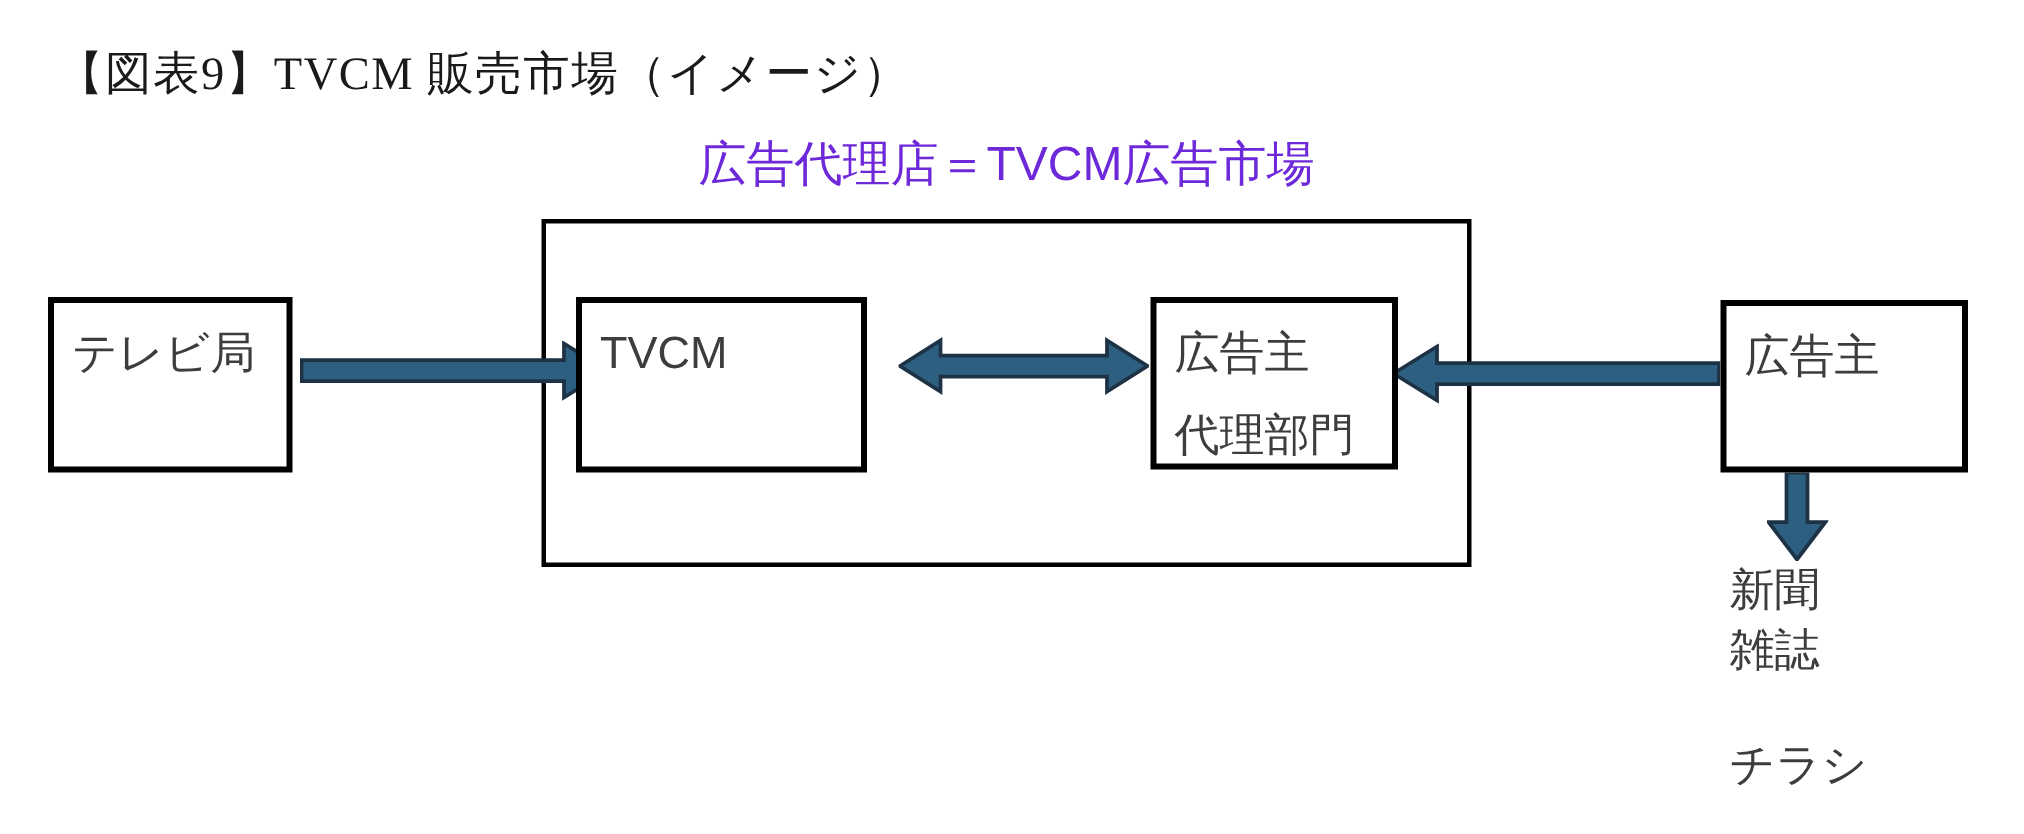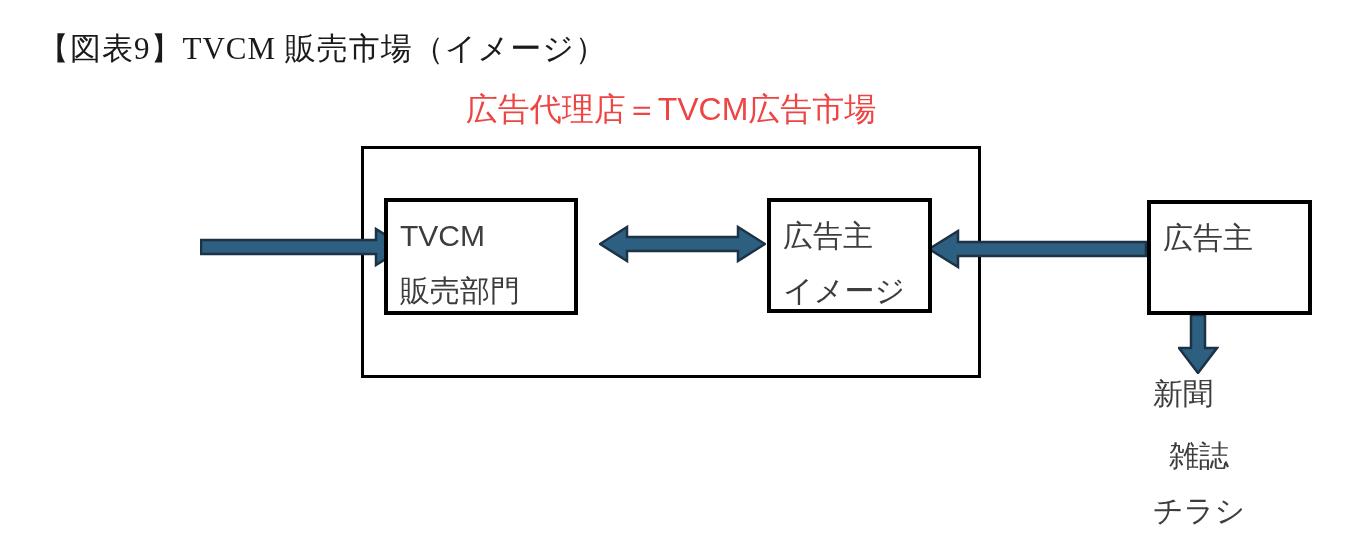--- a/index.html
+++ b/index.html
@@ -21,21 +21,21 @@
     white-space: nowrap;
     letter-spacing: 1px;
   }
   .market-label {
     position: absolute;
     left: 361px;
     top: 88px;
     width: 620px;
     text-align: center;
     font-size: 32px;
-    color: #ef4444;
+    color: #6d28d9;
     white-space: nowrap;
   }
   .group-box {
     position: absolute;
     left: 361px;
     top: 146px;
     width: 620px;
     height: 232px;
     border: 3px solid var(--box-border, #000);
     box-sizing: border-box;
@@ -67,43 +67,45 @@
   .media-item {
     position: absolute;
     left: 1153px;
     height: 57px;
     line-height: 57px;
     font-size: 30px;
     color: #3d3d3d;
     white-space: nowrap;
   }
   .media-item-0 { top: 368px; font-family: Liberation Mono, monospace; }
-  .media-item-1 { top: 427px; margin-left: 16px; }
+  .media-item-1 { top: 405px; }
   .media-item-2 { top: 482px; text-align: right; }
 </style>
 </head>
 <body>
 
 <div class="stage">
 
   <div class="page-title">【図表9】TVCM 販売市場（イメージ）</div>
 
   <div class="market-label">広告代理店＝TVCM広告市場</div>
 
   <div class="group-box"></div>
 
+  <div class="node node-tv">
+    <span class="line">テレビ局</span>
+  </div>
 
   <div class="node node-sales">
     <span class="line">TVCM</span>
-    <span class="line">販売部門</span>
   </div>
 
   <div class="node node-agency">
     <span class="line">広告主</span>
-    <span class="line">イメージ</span>
+    <span class="line">代理部門</span>
   </div>
 
   <div class="node node-advertiser">
     <span class="line">広告主</span>
   </div>
 
   <svg class="arrow" style="left:200px; top:227px;" width="207" height="41">
     <polygon points="1,13 176,13 176,2 205,20 176,38 176,27 1,27"></polygon>
   </svg>
 

